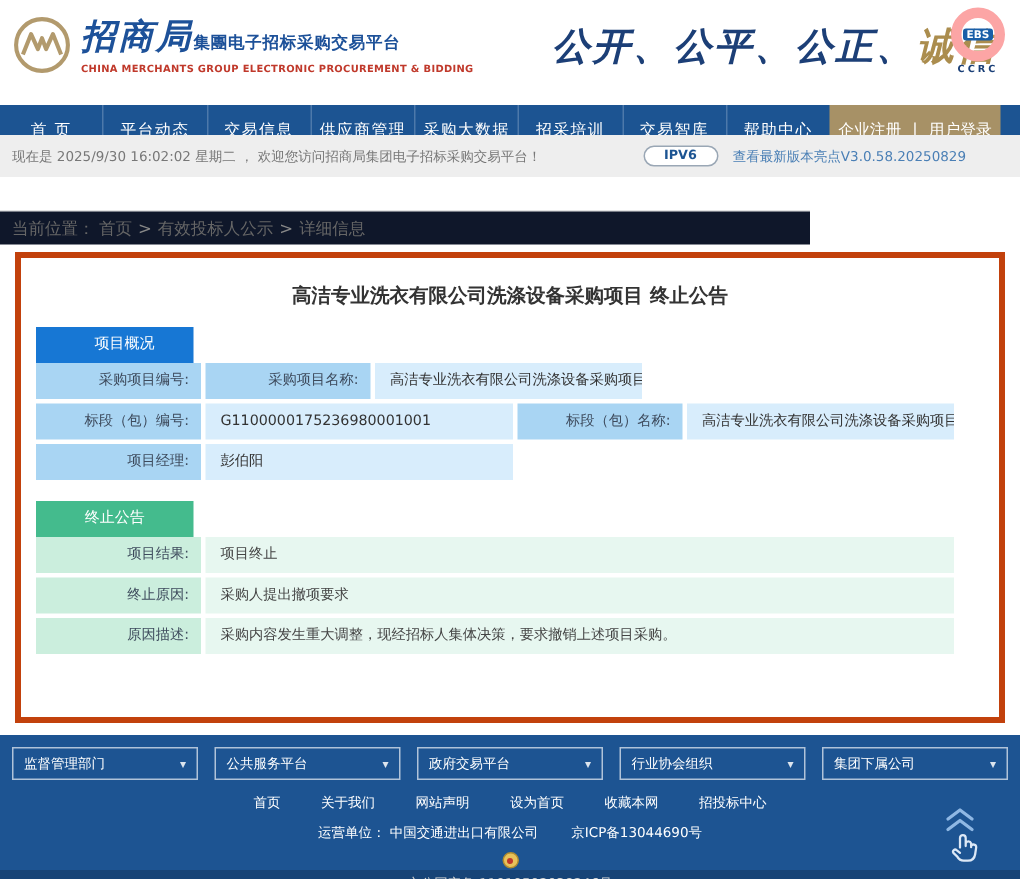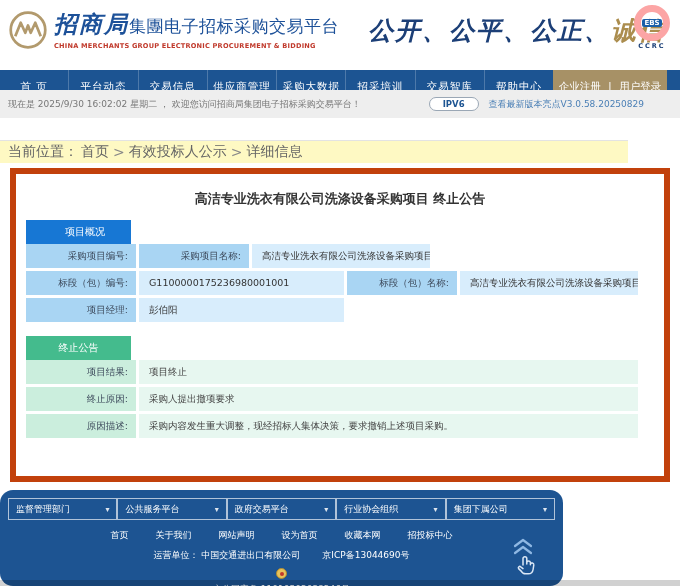--- a/index.html
+++ b/index.html
@@ -7,21 +7,21 @@
     font-family:"DejaVu Sans","Liberation Sans",sans-serif; }
   .stage { position:relative; width:680px; height:586px; background:#fff; }
 
   
   .header { position:absolute; top:0; left:0; width:680px; height:57px; background:#fff; }
   .logo-wrap { position:absolute; left:8px; top:9px; display:flex; align-items:center; cursor:pointer; }
   .logo-emblem { width:40px; height:40px; }
   .brand { margin-left:6px; }
   .brand-cn { white-space:nowrap; color:#1d5199; }
   .cn-main { font-family:Liberation Serif, serif; font-style:italic; font-weight:bold; font-size:23px; letter-spacing:2px; }
-  .cn-rest { font-weight:normal; font-size:17px; letter-spacing:0.5px; }
+  .cn-rest { font-weight:bold; font-size:11px; letter-spacing:0.5px; }
   .brand-en { font-size:6.6px; font-weight:bold; color:#c0392b; letter-spacing:0.22px; margin-top:2px; white-space:nowrap; }
   .slogan { position:absolute; left:368px; top:14px; font-family:"DejaVu Serif","Liberation Serif",serif;
     font-style:italic; font-weight:bold; font-size:25px; letter-spacing:2px; color:#1c3f77; white-space:nowrap; }
   .slogan-gold { color:#ab8d4e; }
   .ccrc { position:absolute; right:6px; top:5px; width:44px; text-align:center; }
   .ccrc-circle { width:36px; height:36px; border-radius:50%; border:7px solid #fca5a5; margin:0 auto;
     display:flex; align-items:center; justify-content:center; position:relative; }
   .ccrc-top { font-size:7px; font-weight:bold; color:#1a5fa8; background:#1a5fa8; color:#fff; padding:0 2px; border-radius:2px; }
   .ccrc-bottom { font-size:6.5px; font-weight:bold; color:#1a3f77; letter-spacing:2px; margin-top:1px; }
 
@@ -38,48 +38,48 @@
   
   .infobar { position:absolute; top:90px; left:0; width:680px; height:28px; background:#eeeeee;
     display:flex; align-items:center; }
   .welcome { margin-left:8px; font-size:9px; color:#777; white-space:nowrap; }
   .info-right { margin-left:auto; margin-right:36px; display:flex; align-items:center; gap:10px; }
   .ipv6-pill { border:1px solid #9aa7b5; background:#fff; color:#1c5492; font-size:8.5px; font-weight:bold;
     border-radius:9px; padding:1px 13px; cursor:pointer; }
   .version-link { font-size:9px; color:#4a7fb5; cursor:pointer; white-space:nowrap; }
 
   
-  .breadcrumb { position:absolute; top:140px; left:0; width:628px; height:23px; background:#fef9c3;
-    border-top:1px solid #e3e3e3; display:flex; align-items:center; font-size:14px; color:#666; }
+  .breadcrumb { position:absolute; top:140px; left:0; width:540px; height:23px; background:#0f172a;
+    border-top:1px solid #e3e3e3; display:flex; align-items:center; font-size:11px; color:#666; }
   .breadcrumb .bc-label { margin-left:8px; }
   .bc-link { cursor:pointer; margin:0 3px; }
   .bc-sep { margin:0 1px; color:#888; }
   .bc-current { margin-left:3px; }
 
   
   .card { position:absolute; top:168px; left:10px; width:660px; height:314px; background:#fff;
-    border:6px solid #c2410c; }
+    border:4px solid #c2410c; }
   .notice-title { margin-top:16px; text-align:center; font-size:13px; font-weight:bold; color:#333; }
   .tab { width:105px; height:24px; line-height:24px; text-align:center; color:#fff; font-size:10px;
     margin-left:10px; cursor:pointer; }
   .tab-blue { background:#1777d4; margin-top:12px;padding-left:13px; }
   .tab-green { background:#44bb8d; margin-top:14px; }
   .t-row { display:flex; gap:3px; margin:0 0 3px 10px; }
   .t-row:first-of-type { margin-top:3px; }
   .cell { height:24px; line-height:24px; font-size:9.5px; overflow:hidden; white-space:nowrap; }
   .lbl { width:110px; text-align:right; padding-right:8px; color:#3d4a5c; }
   .lbl-b { background:#a9d5f3; }
   .val-b { background:#d8edfc; padding-left:10px; color:#333; }
   .w-val1 { width:205px; }
   .w-val2 { width:178px; }
   .lbl-g { background:#cbeedd; }
   .val-g { width:499px; background:#e7f7f0; padding-left:10px; color:#444; }
 
   
-  .footer { position:absolute; top:490px; left:0; width:563px; height:96px; background:#1d5492;border-radius:13px; }
+  .footer { position:absolute; top:490px; left:0; width:680px; height:96px; background:#1d5492; }
   .dd-row { display:flex; justify-content:space-between; padding:8px 8px 0 8px; }
   .dd { width:124px; height:22px; border:1px solid rgba(255,255,255,0.65); display:flex; align-items:center;
     justify-content:space-between; padding:0 7px; color:#fff; font-size:9px; cursor:pointer; white-space:nowrap; }
   .dd .caret { font-size:8px; opacity:0.85; }
   .f-links { margin-top:9px; display:flex; justify-content:center; gap:27px; color:#fff; font-size:9px; }
   .f-links span { cursor:pointer; white-space:nowrap; }
   .f-operator { margin-top:7px; display:flex; justify-content:center; gap:22px; color:#fff; font-size:9px; }
   .f-security { margin-top:6px; display:flex; justify-content:center; align-items:center; gap:4px;
     color:#fff; font-size:9px;flex-direction:column; }
   .sec-badge { width:11px; height:11px; border-radius:50%; background:#e8c25a; border:1px solid #b08c30;

